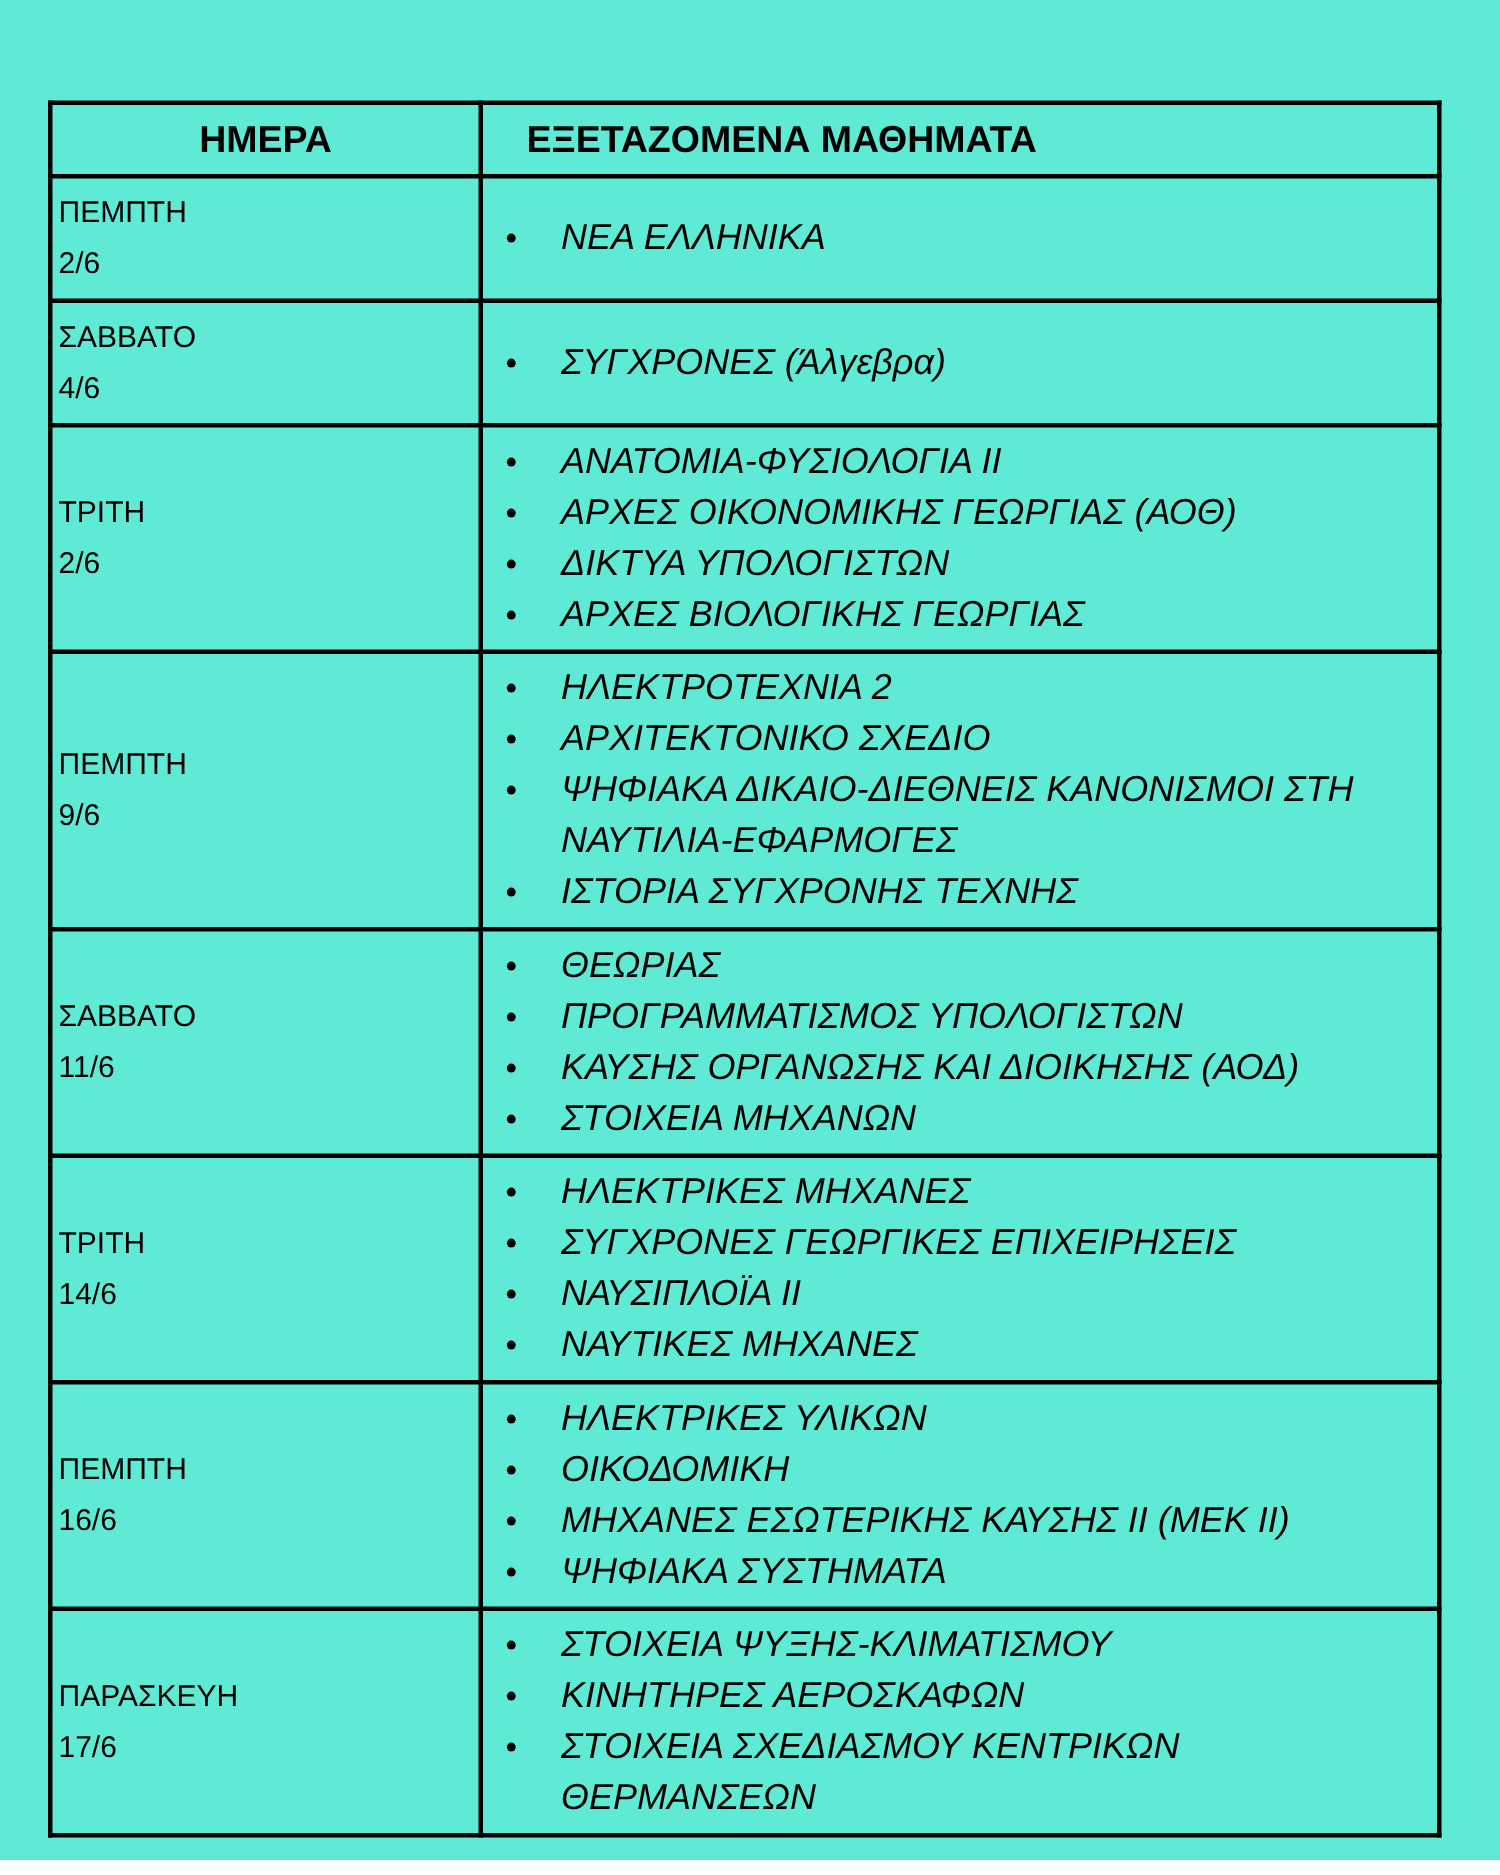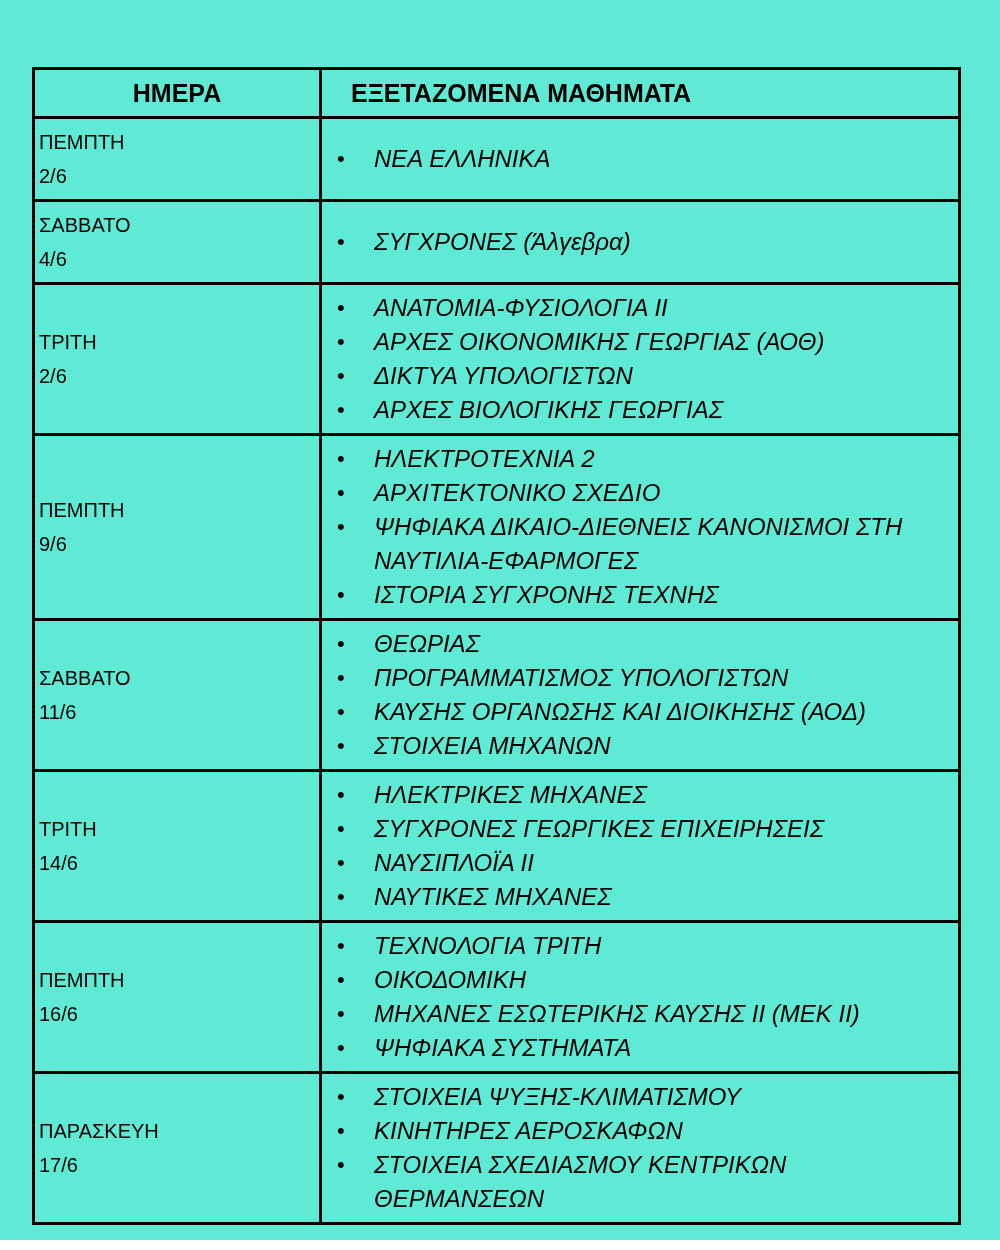--- a/index.html
+++ b/index.html
@@ -230,21 +230,21 @@
 
   <tr>
     <td class="day-cell">
       <div>ΠΕΜΠΤΗ</div>
       <div>16/6</div>
     </td>
     <td class="subjects-cell">
       <ul class="subject-list">
               <li>
                 <span class="bullet">•</span>
-                <span class="subject-text">ΤΕΧΝΟΛΟΓΙΑ ΤΡΙΤΗ</span>
+                <span class="subject-text">ΗΛΕΚΤΡΙΚΕΣ ΥΛΙΚΩΝ</span>
               </li>
               <li>
                 <span class="bullet">•</span>
                 <span class="subject-text">ΟΙΚΟΔΟΜΙΚΗ</span>
               </li>
               <li>
                 <span class="bullet">•</span>
                 <span class="subject-text">ΜΗΧΑΝΕΣ ΕΣΩΤΕΡΙΚΗΣ ΚΑΥΣΗΣ ΙΙ (ΜΕΚ ΙΙ)</span>
               </li>
               <li>

